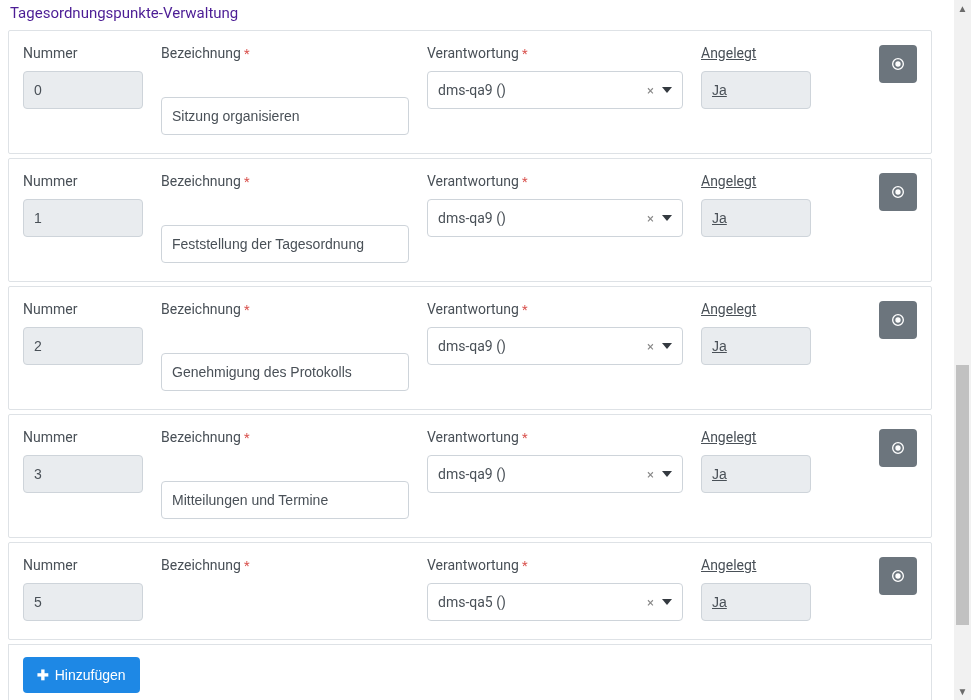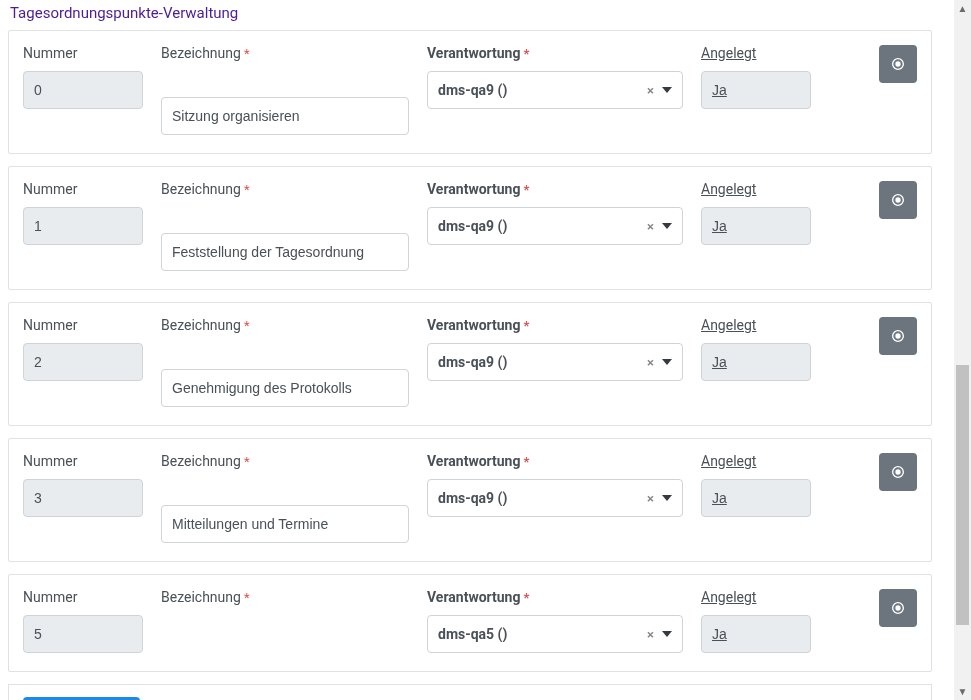--- a/index.html
+++ b/index.html
@@ -24,34 +24,34 @@
     .section-title {
       font-size: 15px;
       font-weight: 400;
       color: #4c1d95;
       padding: 4px 2px 8px 2px;
     }
     .row-card {
       border: 1px solid #dee2e6;
       border-radius: 2px;
       padding: 14px 14px 18px 14px;
-      margin-bottom: 12px;
+      margin-bottom: 4px;
       display: flex;
       gap: 18px;
       align-items: flex-start;
       background: #fff;
     }
     .field {
       display: flex;
       flex-direction: column;
       gap: 10px;
     }
     .field-nummer { width: 120px; }
     .field-bezeichnung { width: 248px; gap: 36px; }
-    .field-verantwortung { width: 256px; font-weight: bold; }
+    .field-verantwortung { width: 256px; }
     .field-angelegt { width: 110px; text-decoration: underline; }
     .field-actions { margin-left: auto; }
     .label {
       font-size: 14px;
       color: #495057;
       display: flex;
       align-items: center;
       gap: 3px;
       white-space: nowrap;
     }

